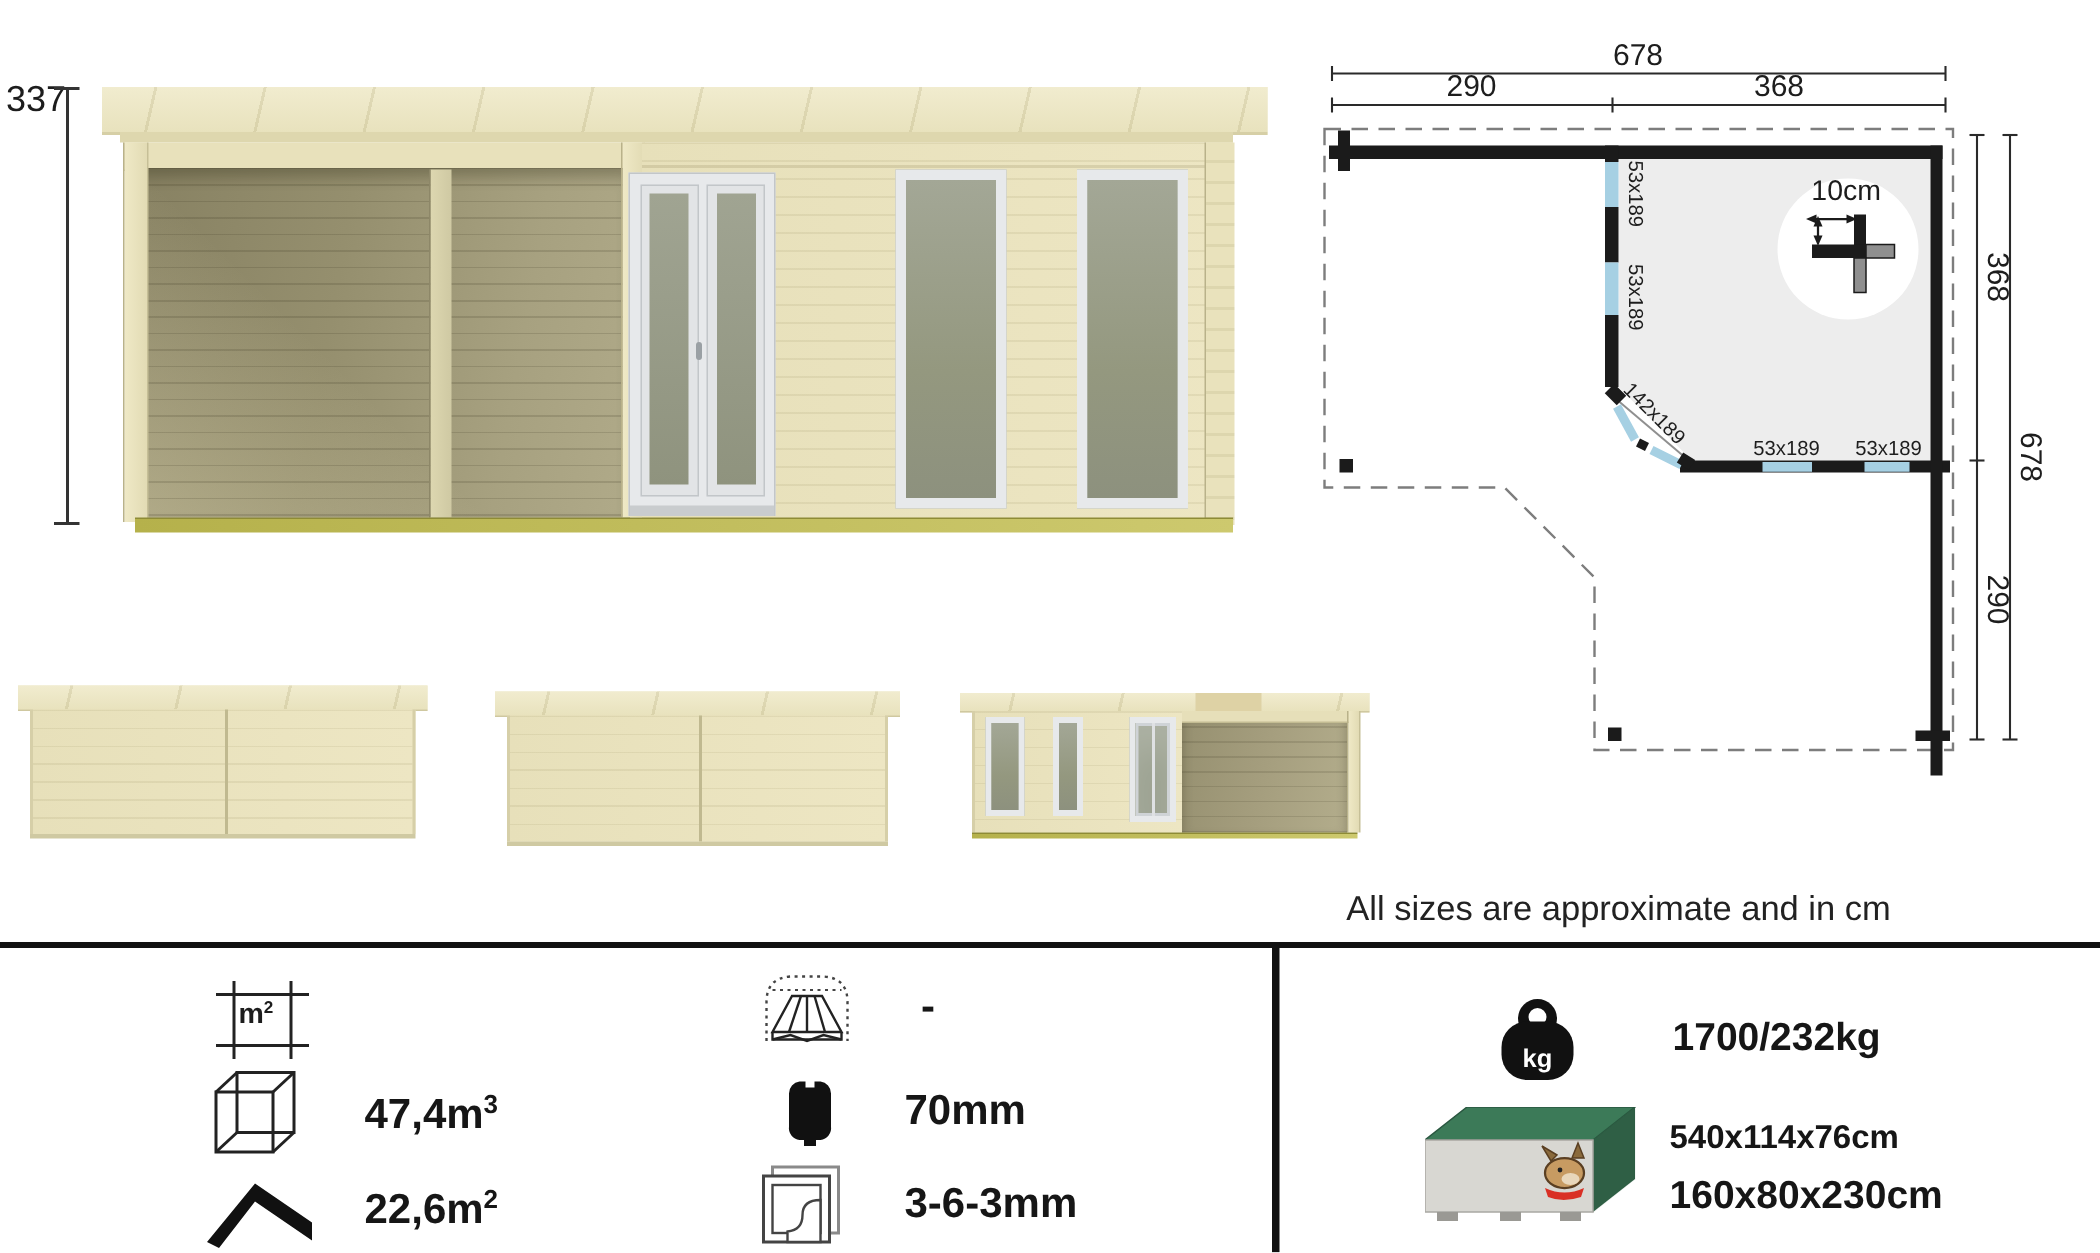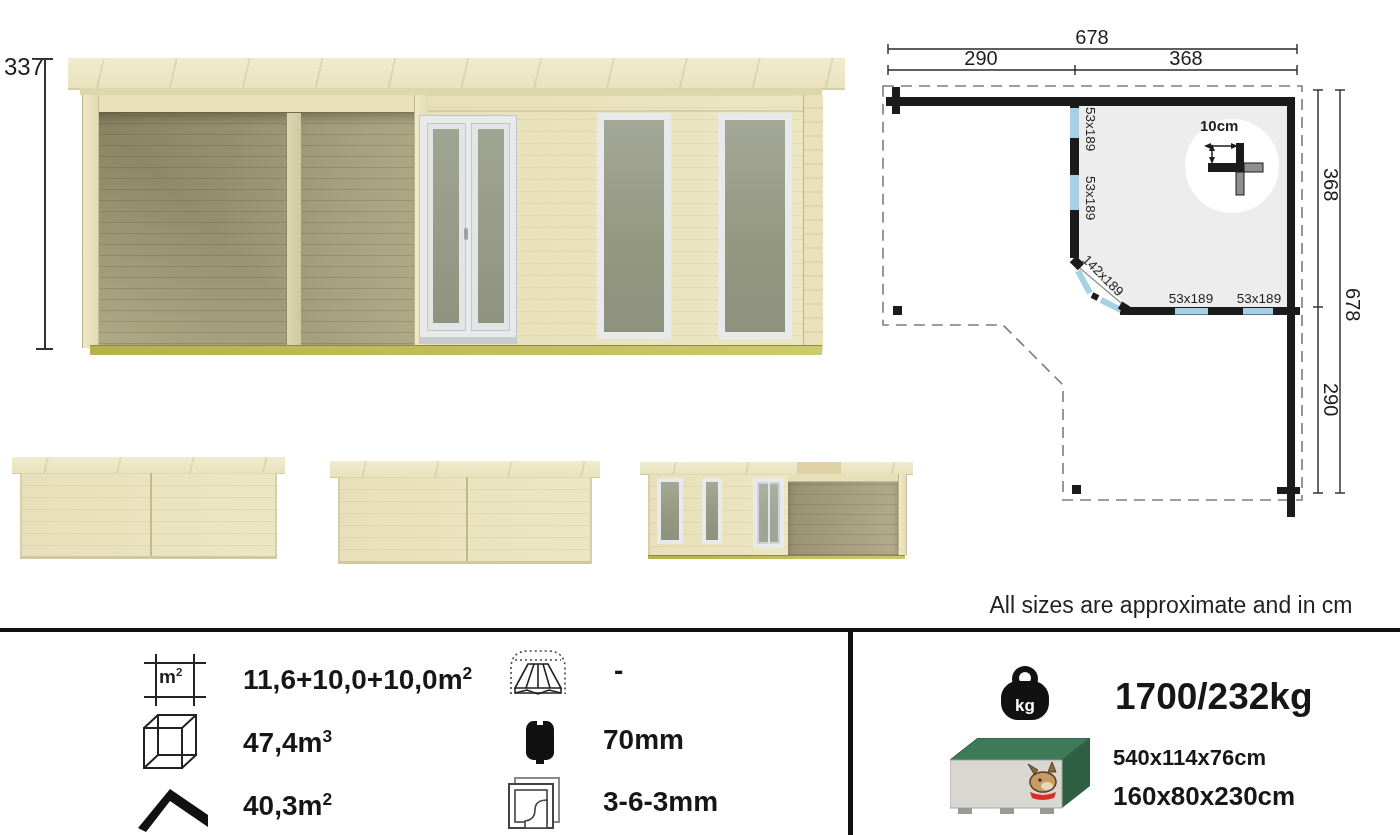--- a/index.html
+++ b/index.html
@@ -195,43 +195,40 @@
   <div class="abs dimtxt" style="left:931px;top:47px;width:100px;">290</div>
   <div class="abs dimtxt" style="left:1136px;top:47px;width:100px;">368</div>
   <div class="abs vtxt" style="left:1319px;top:168px;">368</div>
   <div class="abs vtxt" style="left:1341px;top:288px;">678</div>
   <div class="abs vtxt" style="left:1319px;top:383px;">290</div>
   <div class="abs vsmall-lbl" style="left:1083px;top:107px;">53x189</div>
   <div class="abs vsmall-lbl" style="left:1083px;top:176px;">53x189</div>
   <div class="abs small-lbl" style="left:1090px;top:252px;transform:rotate(45deg);transform-origin:0 0;">142x189</div>
   <div class="abs small-lbl" style="left:1168px;top:291px;width:46px;text-align:center;">53x189</div>
   <div class="abs small-lbl" style="left:1236px;top:291px;width:46px;text-align:center;">53x189</div>
-  <div class="abs" style="left:1200px;top:117px;width:54px;text-align:left;font-size:15px;font-weight:700;">10cm</div>
-
-  <div class="abs note-txt" style="left:981px;top:592px;width:380px;text-align:center;">All sizes are approximate and in cm</div>
+  <div class="abs" style="left:1200px;top:117px;width:54px;text-align:right;font-size:19px;font-weight:400;">10cm</div>
+
+  <div class="abs note-txt" style="left:889px;top:592px;width:380px;text-align:center;">All sizes are approximate and in cm</div>
 
   <div class="abs divline" style="left:0;top:628px;width:1400px;height:4px;"></div>
   <div class="abs divline" style="left:848px;top:628px;width:5px;height:207px;"></div>
 
   <div class="abs" style="left:142px;top:652px;width:66px;height:56px;">
     <svg width="66" height="56" viewBox="0 0 66 56">
       <g stroke="#222" stroke-width="2">
         <line x1="14" y1="2" x2="14" y2="54"></line>
           <line x1="52" y1="2" x2="52" y2="54"></line>
         <line x1="2" y1="11" x2="64" y2="11"></line>
           <line x1="2" y1="45" x2="64" y2="45"></line>
       </g>
     </svg>
     <div class="abs" style="left:17px;top:14px;font-size:19px;font-weight:700;">
       <span>m</span><sup style="font-size:60%;">2</sup>
     </div>
   </div>
-  <div class="abs spec-val" style="left:243px;top:663px;">
-    <span>11,6+10,0+10,0m</span><sup>2</sup>
-  </div>
 
   <div class="abs" style="left:138px;top:710px;width:64px;height:64px;">
     <svg width="64" height="64" viewBox="0 0 64 64" fill="none" stroke="#222" stroke-width="2">
       <rect x="6" y="18" width="38" height="40"></rect>
         <rect x="20" y="5" width="38" height="40"></rect>
       <line x1="6" y1="18" x2="20" y2="5"></line>
         <line x1="44" y1="18" x2="58" y2="5"></line>
       <line x1="6" y1="58" x2="20" y2="45"></line>
         <line x1="44" y1="58" x2="58" y2="45"></line>
     </svg>
@@ -239,21 +236,21 @@
   <div class="abs spec-val" style="left:243px;top:726px;">
     <span>47,4m</span><sup>3</sup>
   </div>
 
   <div class="abs" style="left:136px;top:784px;width:76px;height:50px;">
     <svg width="76" height="50" viewBox="0 0 76 50">
       <polygon points="2,44 34,5 72,31 72,43 34,17 10,48" fill="#111"></polygon>
     </svg>
   </div>
   <div class="abs spec-val" style="left:243px;top:789px;">
-    <span>40,3m</span><sup>2</sup>
+    <span>22,6m</span><sup>2</sup>
   </div>
 
   <div class="abs" style="left:505px;top:646px;width:66px;height:60px;">
     <svg width="66" height="60" viewBox="0 0 66 60" fill="none">
       <path d="M6,48 L6,22 Q6,6 22,5 L44,5 Q60,6 60,22 L60,48" stroke="#444" stroke-width="1.6" stroke-dasharray="2 3"></path>
       <path d="M10,14 L56,14" stroke="#444" stroke-width="1.4" stroke-dasharray="2 3"></path>
       <g stroke="#222" stroke-width="1.6">
         <path d="M23,18 L10,42 L56,42 L43,18 Z"></path>
         <line x1="29" y1="18" x2="21" y2="42"></line>
           <line x1="33" y1="18" x2="33" y2="42"></line>
@@ -283,21 +280,21 @@
   <div class="abs spec-val" style="left:603px;top:786px;">3-6-3mm</div>
 
   <div class="abs" style="left:998px;top:664px;width:54px;height:56px;">
     <svg width="54" height="56" viewBox="0 0 54 56">
       <circle cx="27" cy="15" r="13" fill="#111"></circle>
       <circle cx="27" cy="14" r="6" fill="#fff"></circle>
       <rect x="3" y="17" width="48" height="39" rx="17" fill="#111"></rect>
       <text x="27" y="47" text-anchor="middle" font-family="Liberation Sans, sans-serif" font-size="17" font-weight="bold" fill="#fff">kg</text>
     </svg>
   </div>
-  <div class="abs spec-val" style="left:1115px;top:676px;font-size:37px;">1700/232kg</div>
+  <div class="abs spec-val" style="left:1115px;top:676px;font-size:26px;">1700/232kg</div>
 
   <div class="abs" style="left:950px;top:738px;width:142px;height:80px;">
     <svg width="142" height="80" viewBox="0 0 142 80">
       <polygon points="0,22 28,0 140,0 112,22" fill="#3c7a58" stroke="#2a5740" stroke-width="1"></polygon>
       <polygon points="112,22 140,0 140,48 112,70" fill="#2f5f45" stroke="#24493410" stroke-width="1"></polygon>
       <rect x="0" y="22" width="112" height="48" fill="#d8d7d2" stroke="#a9a8a3" stroke-width="1"></rect>
       <rect x="8" y="70" width="14" height="6" fill="#9a9994"></rect>
         <rect x="50" y="70" width="14" height="6" fill="#9a9994"></rect>
         <rect x="90" y="70" width="14" height="6" fill="#9a9994"></rect>
 

